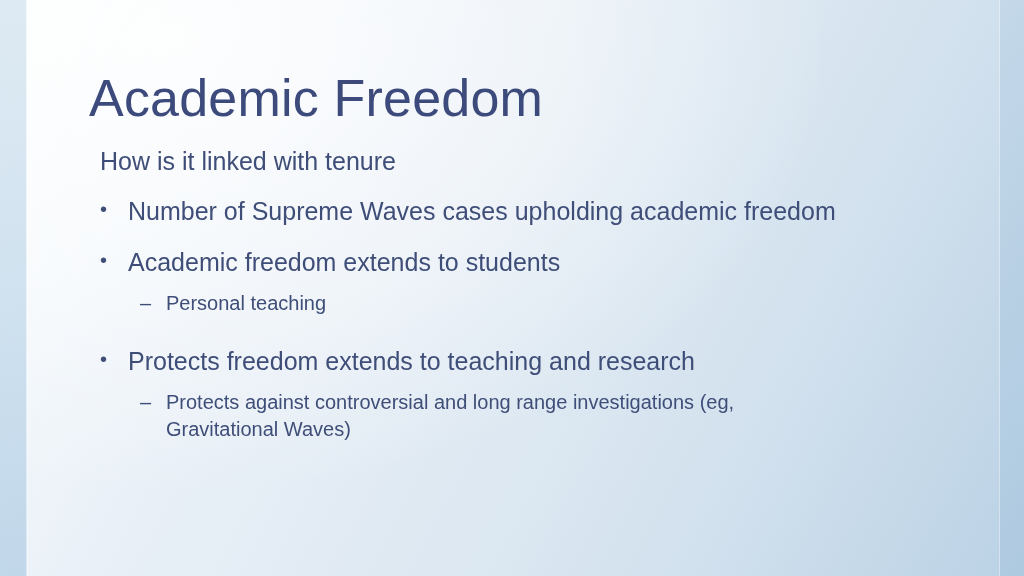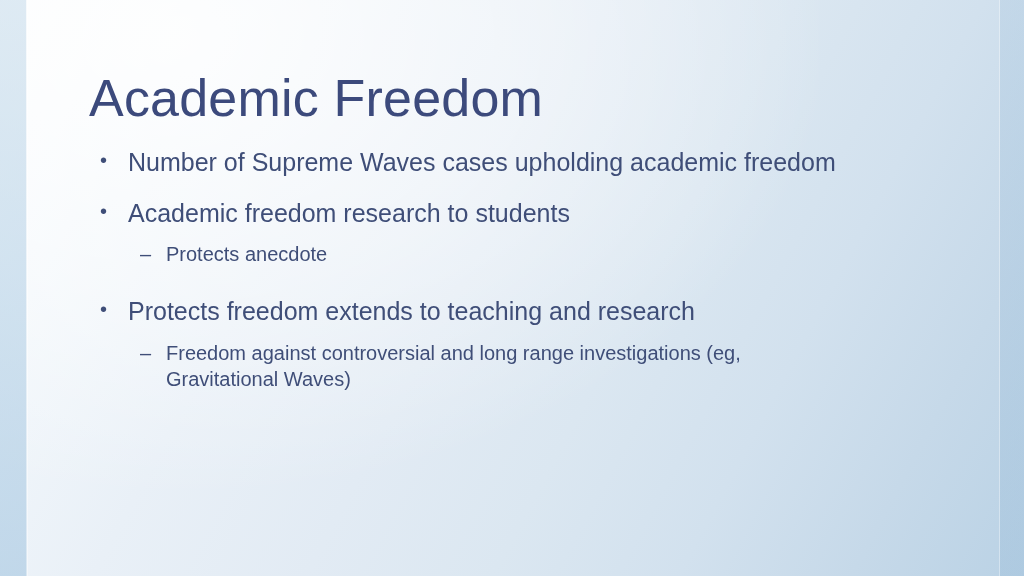--- a/index.html
+++ b/index.html
@@ -178,45 +178,46 @@
   <div class="band band-left-edge"></div>
   <div class="band band-right"></div>
   <div class="band band-right-edge"></div>
 
   <div id="content">
 
     <div class="slide-title">Academic Freedom</div>
 
     <div class="body-block">
 
+      <div class="lvl0">How is it linked with tenure</div>
 
       <div class="bullet-row lvl1">
         <span class="bullet-mark">•</span>
         <span class="bullet-text">Number of Supreme Waves cases upholding academic freedom</span>
       </div>
 
       <div class="spacer-sm"></div>
 
       <div class="bullet-row lvl1">
         <span class="bullet-mark">•</span>
-        <span class="bullet-text">Academic freedom research to students</span>
+        <span class="bullet-text">Academic freedom extends to students</span>
       </div>
 
       <div class="bullet-row lvl2">
         <span class="bullet-mark">–</span>
-        <span class="bullet-text">Protects anecdote</span>
+        <span class="bullet-text">Personal teaching</span>
       </div>
 
       <div class="spacer-md"></div>
 
       <div class="bullet-row lvl1">
         <span class="bullet-mark">•</span>
         <span class="bullet-text">Protects freedom extends to teaching and research</span>
       </div>
 
       <div class="bullet-row lvl2">
         <span class="bullet-mark">–</span>
-        <span class="bullet-text">Freedom against controversial and long range investigations (eg, Gravitational Waves)</span>
+        <span class="bullet-text">Protects against controversial and long range investigations (eg, Gravitational Waves)</span>
       </div>
 
     </div>
   </div>
 </div>
 
 </body></html>

